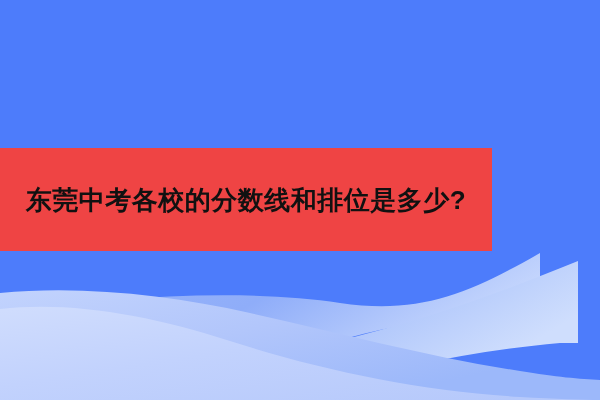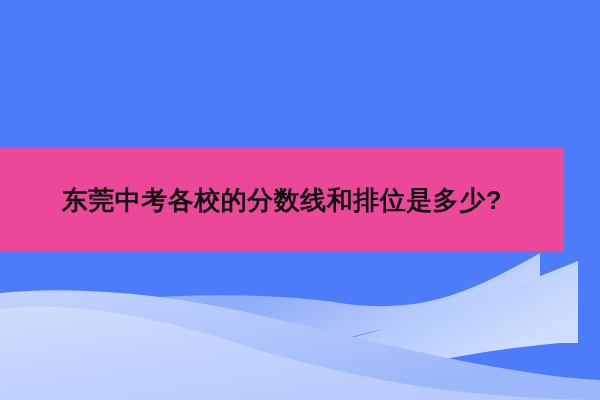--- a/index.html
+++ b/index.html
@@ -24,23 +24,23 @@
     top: 0;
     width: 600px;
     height: 148px;
     background: #4d7cfb;
   }
   
   .band-title {
     position: absolute;
     left: 0;
     top: 148px;
-    width: 564px;
+    width: 492px;
     height: 103px;
-    background: #ec4899;
+    background: #ef4444;
     display: flex;
     align-items: center;
     justify-content: center;
   }
   .title-text {
     color: #111111;
     font-size: 26px;
     font-weight: bold;
     letter-spacing: 0.5px;
     line-height: 1;

